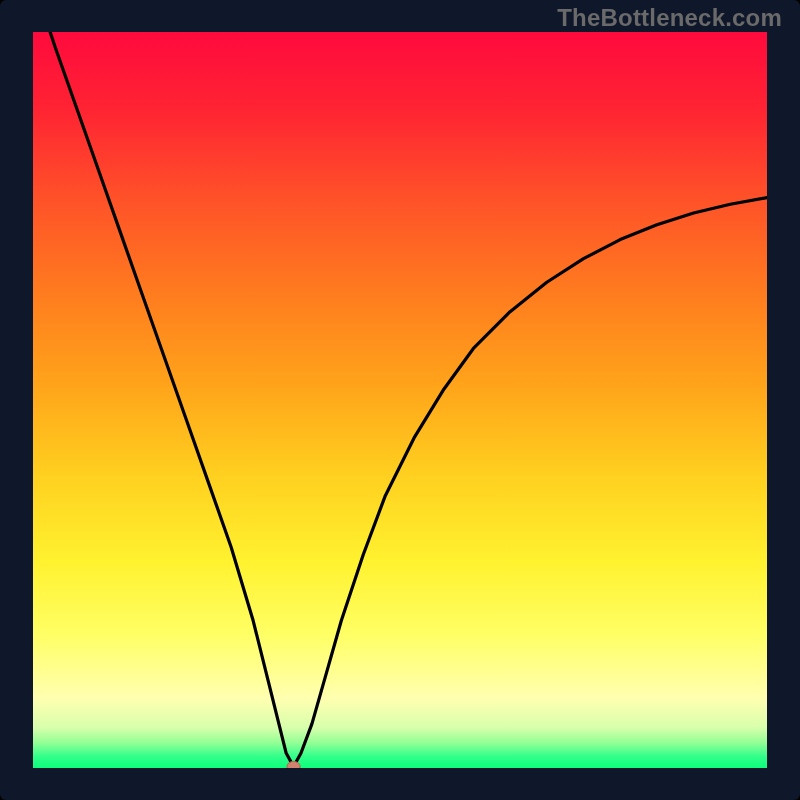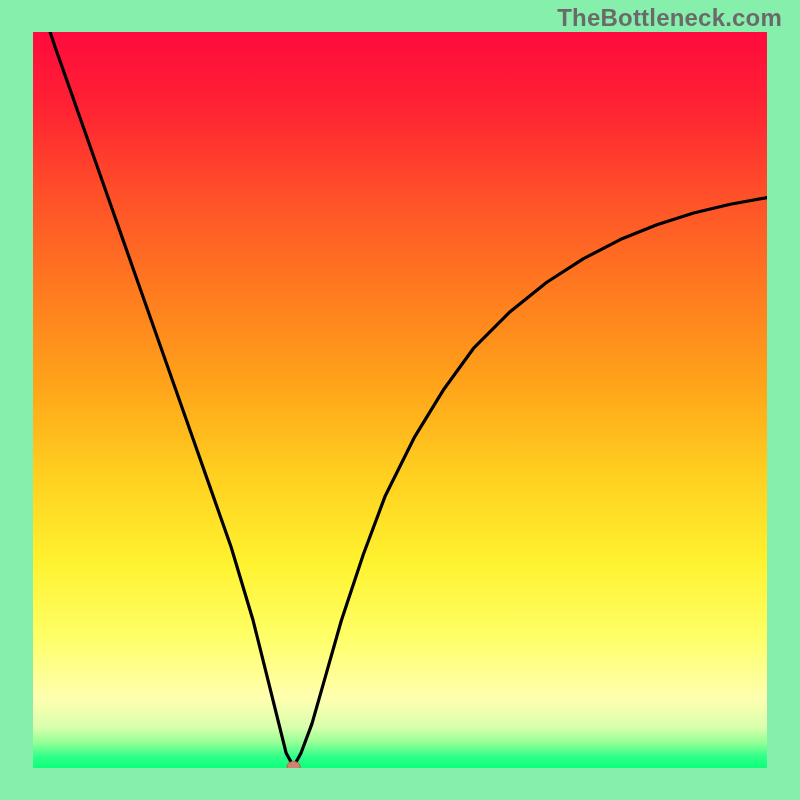--- a/index.html
+++ b/index.html
@@ -7,21 +7,22 @@
     padding: 0;
     width: 800px;
     height: 800px;
     background: #000;
     overflow: hidden;
   }
   .frame {
     position: relative;
     width: 800px;
     height: 800px;
-    background: #86efac;
+    background: #0f172a;
+    border-radius: 6px;
   }
   .watermark {
     position: absolute;
     top: 4px;
     right: 18px;
     font-family: Arial, Helvetica, sans-serif;
     font-size: 24px;
     font-weight: 600;
     color: #6a6a6a;
     letter-spacing: 0.2px;

